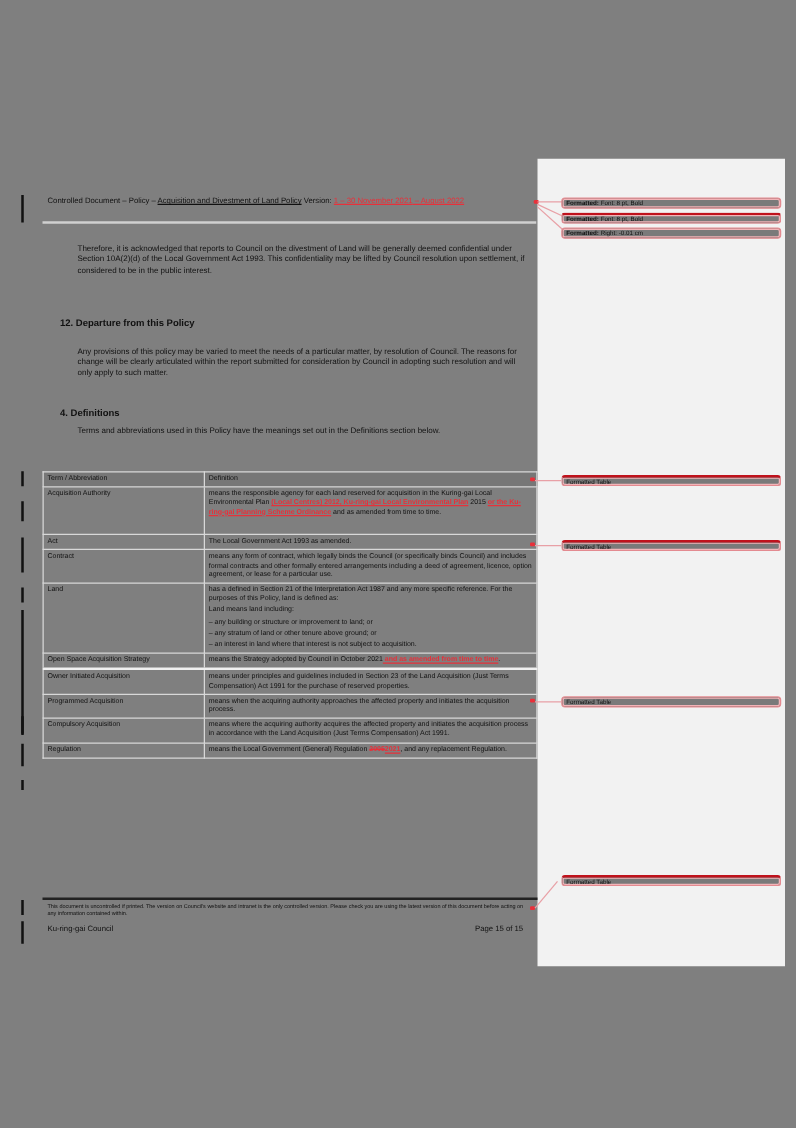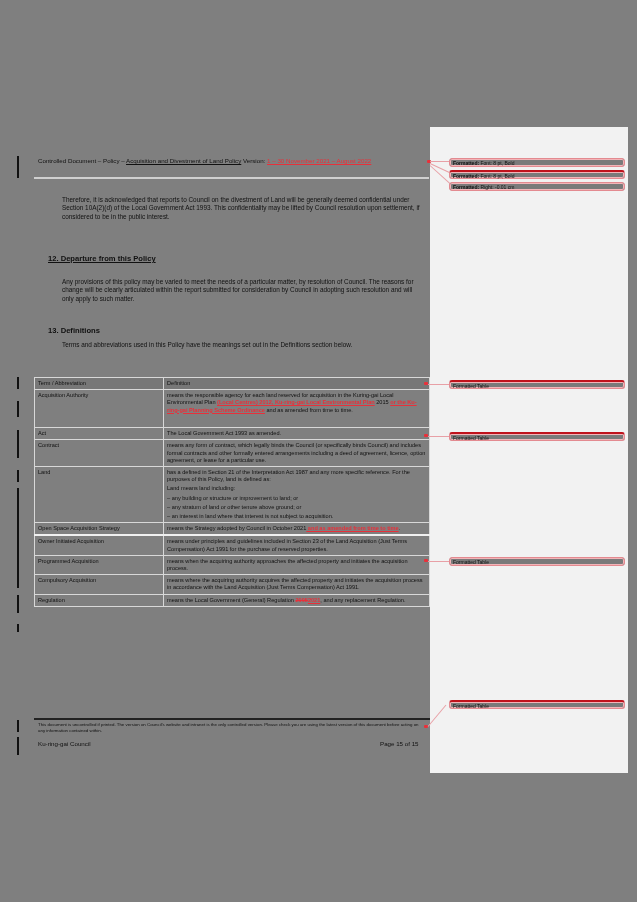--- a/index.html
+++ b/index.html
@@ -128,24 +128,24 @@
 <div class="change-bar" style="top:737px;height:18px;"></div>
 
 <div class="header-text">
   <span>Controlled Document – Policy – </span><span class="tracked">Acquisition and Divestment of Land Policy</span><span>  Version: </span><span class="ins">1 – 30 November 2021</span><span class="ins"> – August 2022</span>
 </div>
 <div class="header-line"></div>
 <div class="anchor-dot" style="left:427px;top:160px;"></div>
 
 <div class="para" style="left:62px;top:196px;width:360px;">Therefore, it is acknowledged that reports to Council on the divestment of Land will be generally deemed confidential under Section 10A(2)(d) of the Local Government Act 1993. This confidentiality may be lifted by Council resolution upon settlement, if considered to be in the public interest.</div>
 
-<div class="heading" style="left:48px;top:254px;text-decoration:underline;">12. Departure from this Policy</div>
+<div class="heading" style="left:48px;top:254px;">12. Departure from this Policy</div>
 <div class="para" style="left:62px;top:278px;width:360px;">Any provisions of this policy may be varied to meet the needs of a particular matter, by resolution of Council. The reasons for change will be clearly articulated within the report submitted for consideration by Council in adopting such resolution and will only apply to such matter.</div>
 
-<div class="heading" style="left:48px;top:326px;">13. Definitions</div>
+<div class="heading" style="left:48px;top:326px;">4. Definitions</div>
 <div class="para" style="left:62px;top:341px;width:360px;">Terms and abbreviations used in this Policy have the meanings set out in the Definitions section below.</div>
 
 <table class="defs">
   <tbody>
       <tr class="head">
     <td class="term">Term / Abbreviation</td>
     <td>Definition</td>
   </tr>
   <tr style="height:38px;">
     <td class="term">Acquisition Authority</td>

